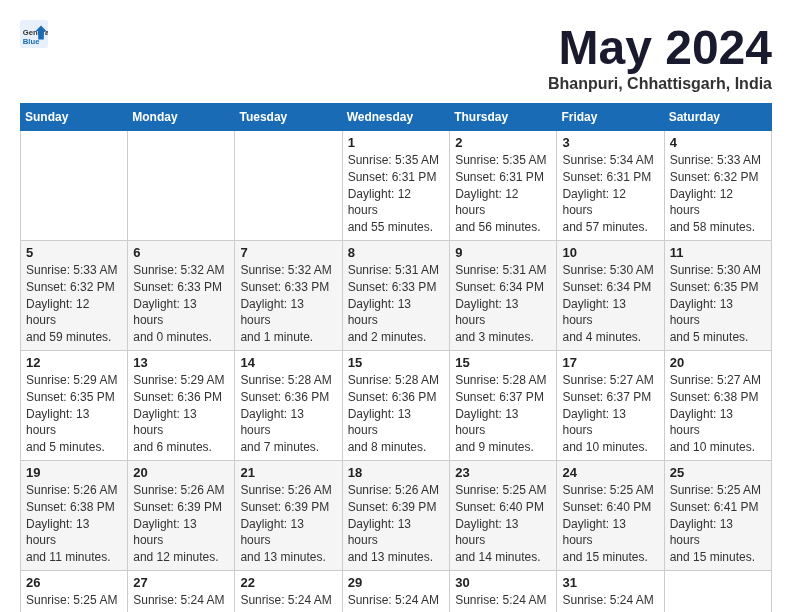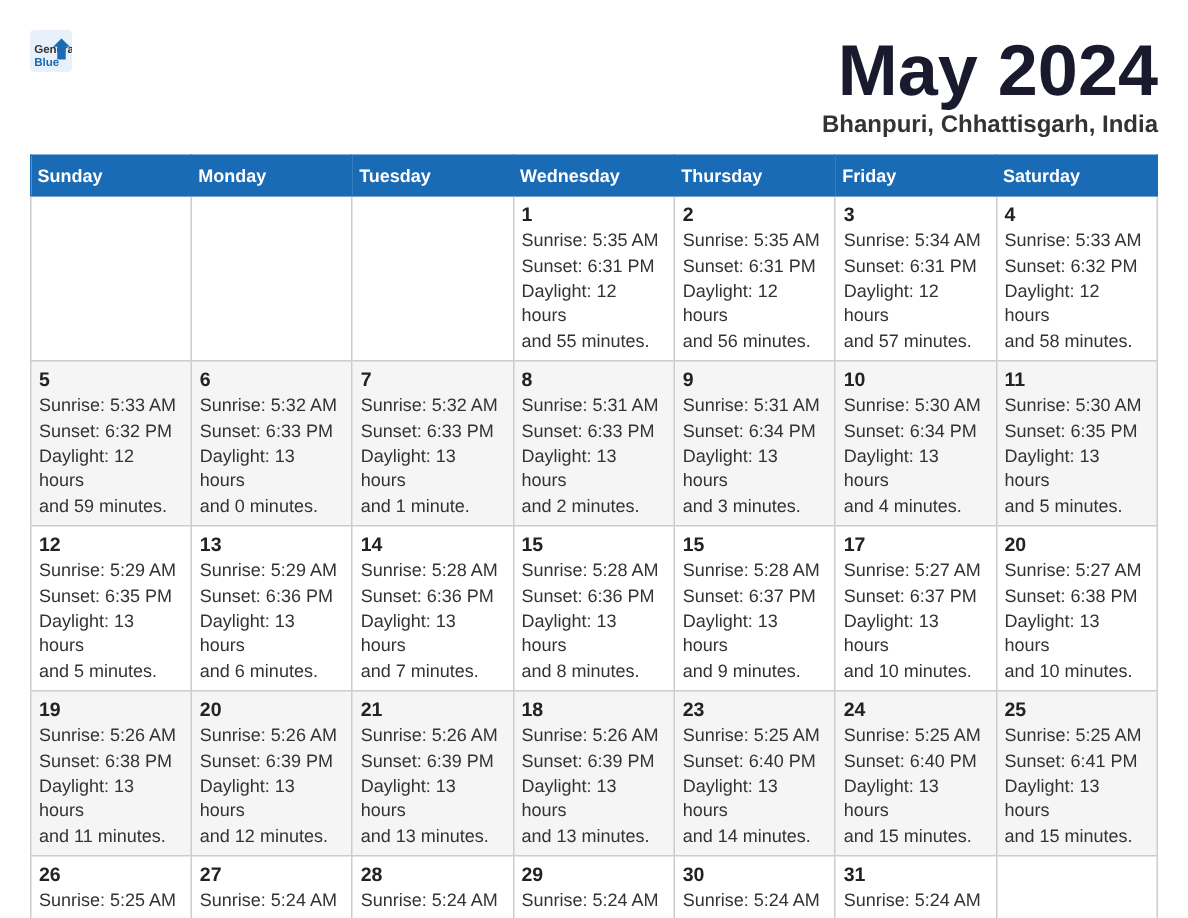--- a/index.html
+++ b/index.html
@@ -226,21 +226,21 @@
       <tr>
         <td>
           <span class="day-number">26</span>
           <div class="day-detail">Sunrise: 5:25 AM<br>Sunset: 6:41 PM<br>Daylight: 13 hours<br>and 16 minutes.</div>
         </td>
         <td>
           <span class="day-number">27</span>
           <div class="day-detail">Sunrise: 5:24 AM<br>Sunset: 6:42 PM<br>Daylight: 13 hours<br>and 17 minutes.</div>
         </td>
         <td>
-          <span class="day-number">28</span>
+          <span class="day-number">22</span>
           <div class="day-detail">Sunrise: 5:24 AM<br>Sunset: 6:42 PM<br>Daylight: 13 hours<br>and 17 minutes.</div>
         </td>
         <td>
           <span class="day-number">29</span>
           <div class="day-detail">Sunrise: 5:24 AM<br>Sunset: 6:42 PM<br>Daylight: 13 hours<br>and 18 minutes.</div>
         </td>
         <td>
           <span class="day-number">30</span>
           <div class="day-detail">Sunrise: 5:24 AM<br>Sunset: 6:43 PM<br>Daylight: 13 hours<br>and 18 minutes.</div>
         </td>

